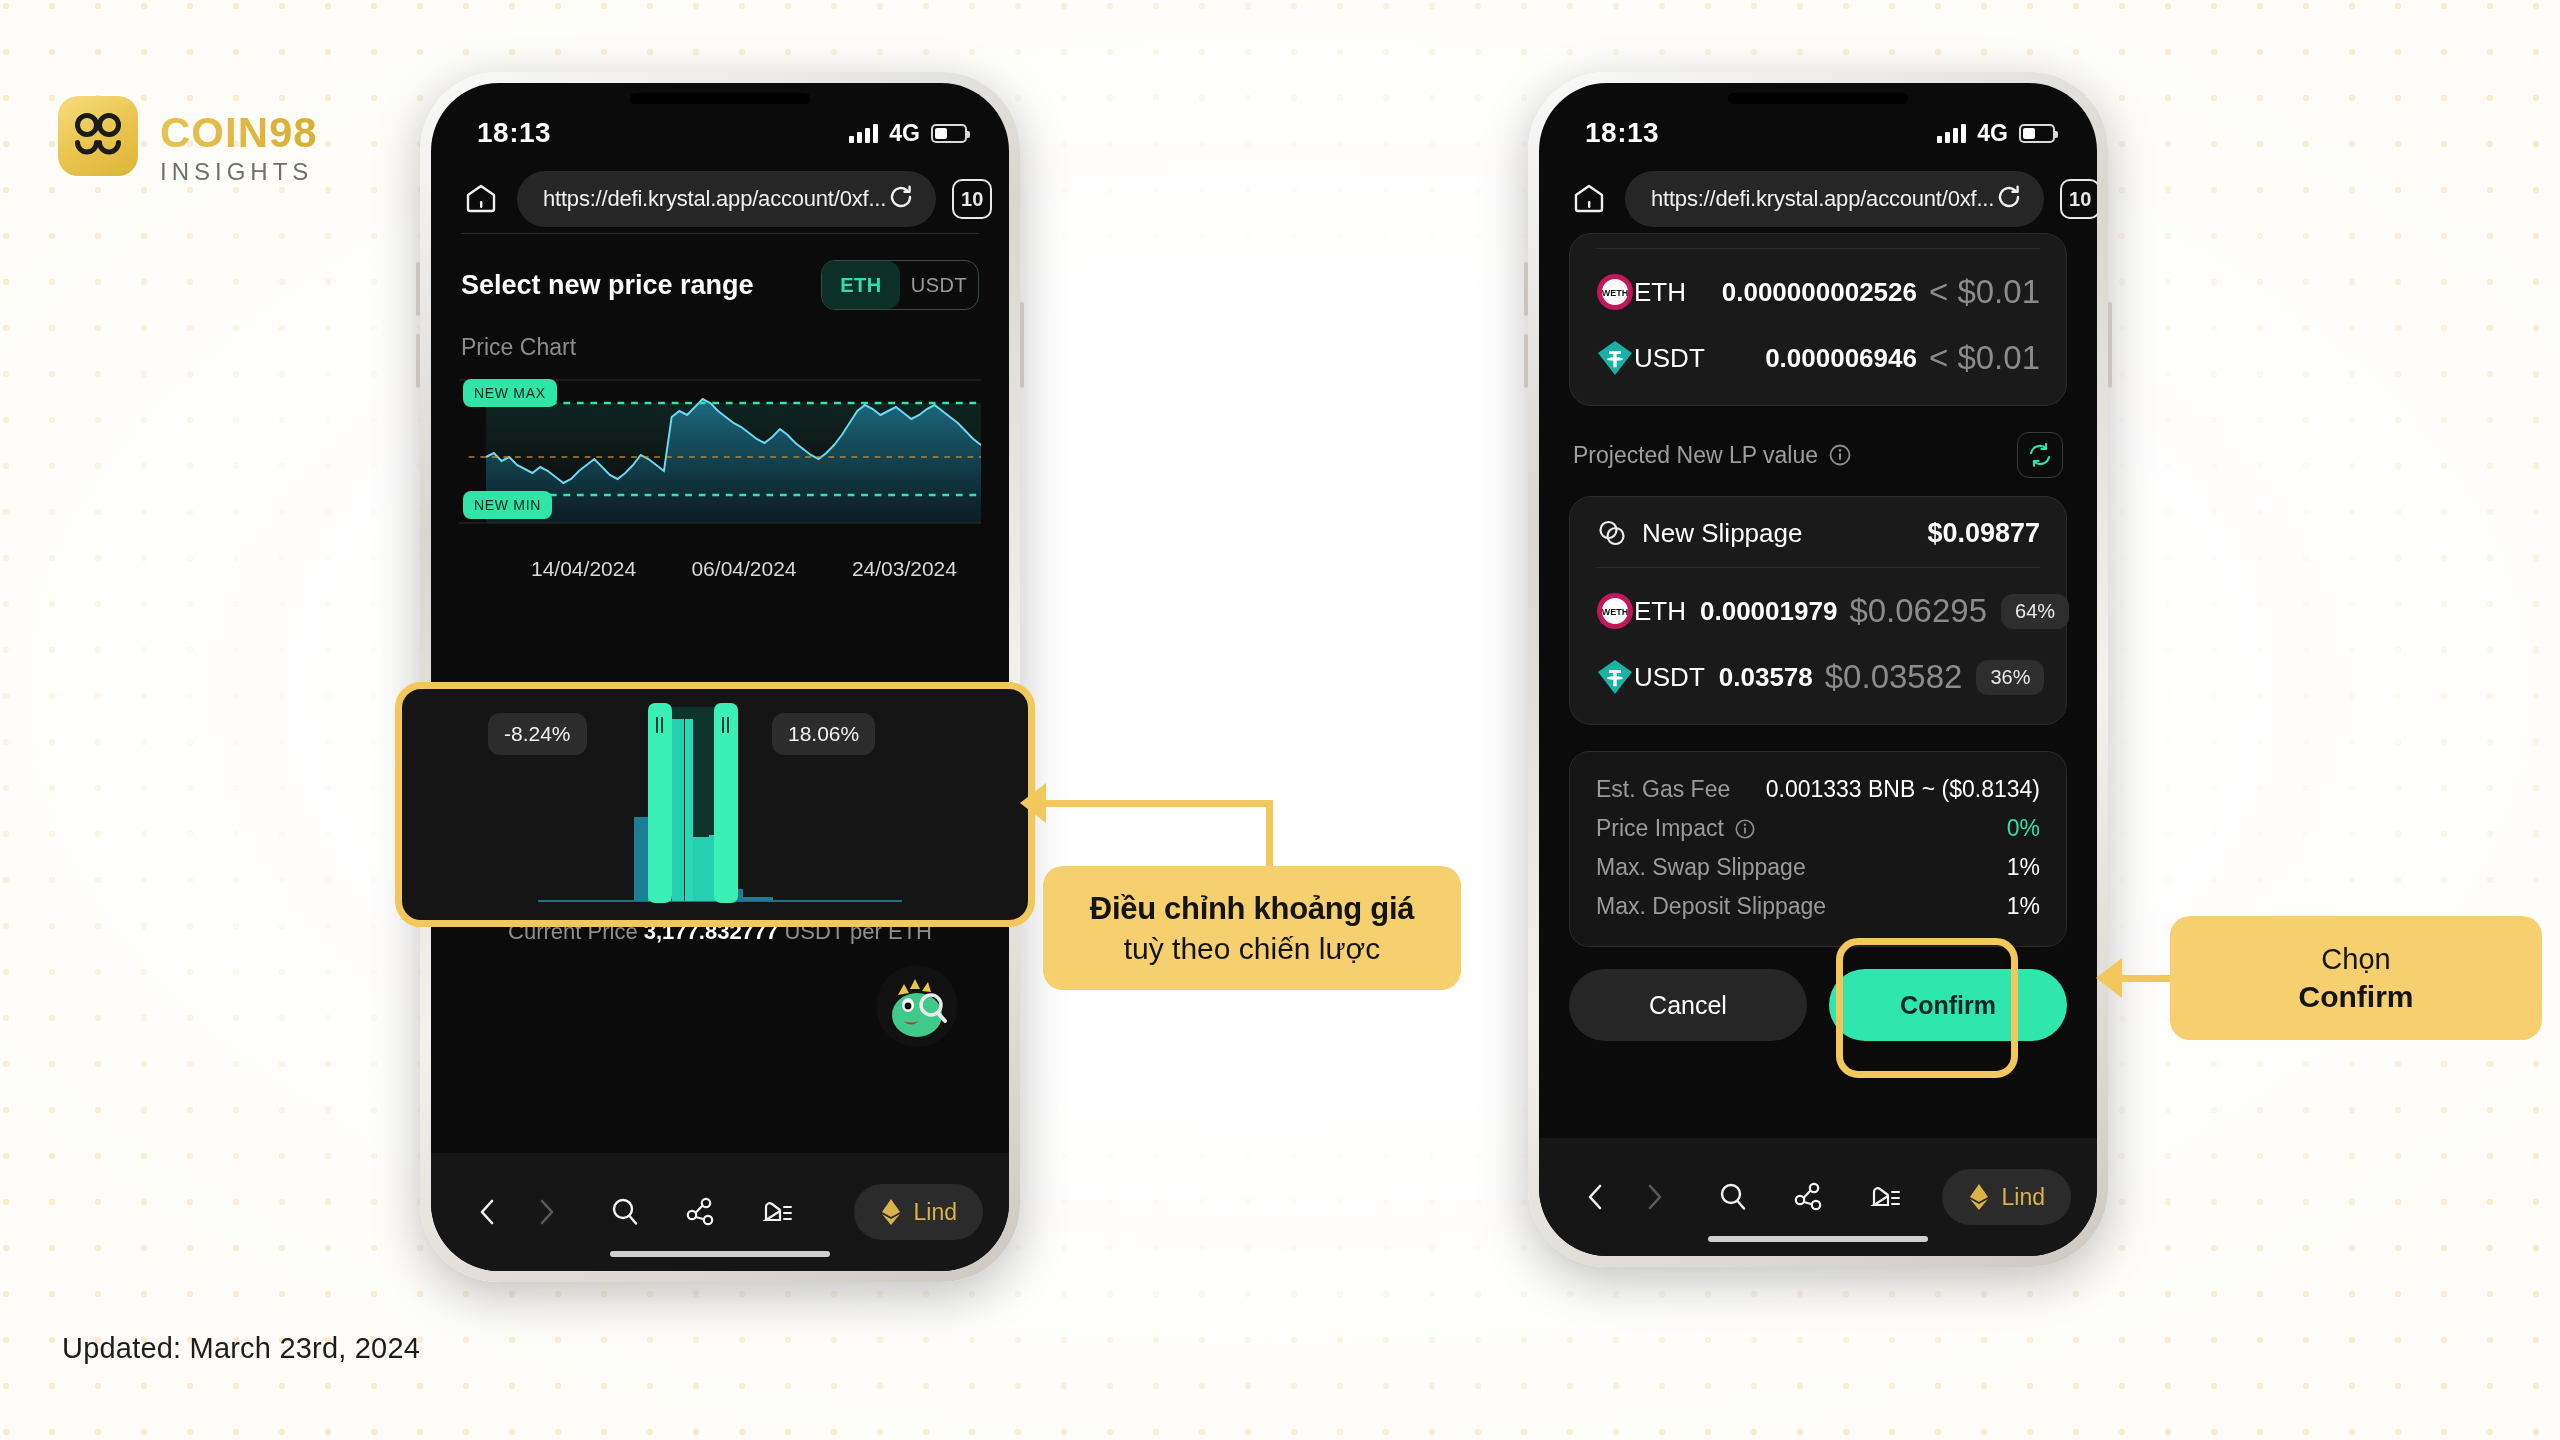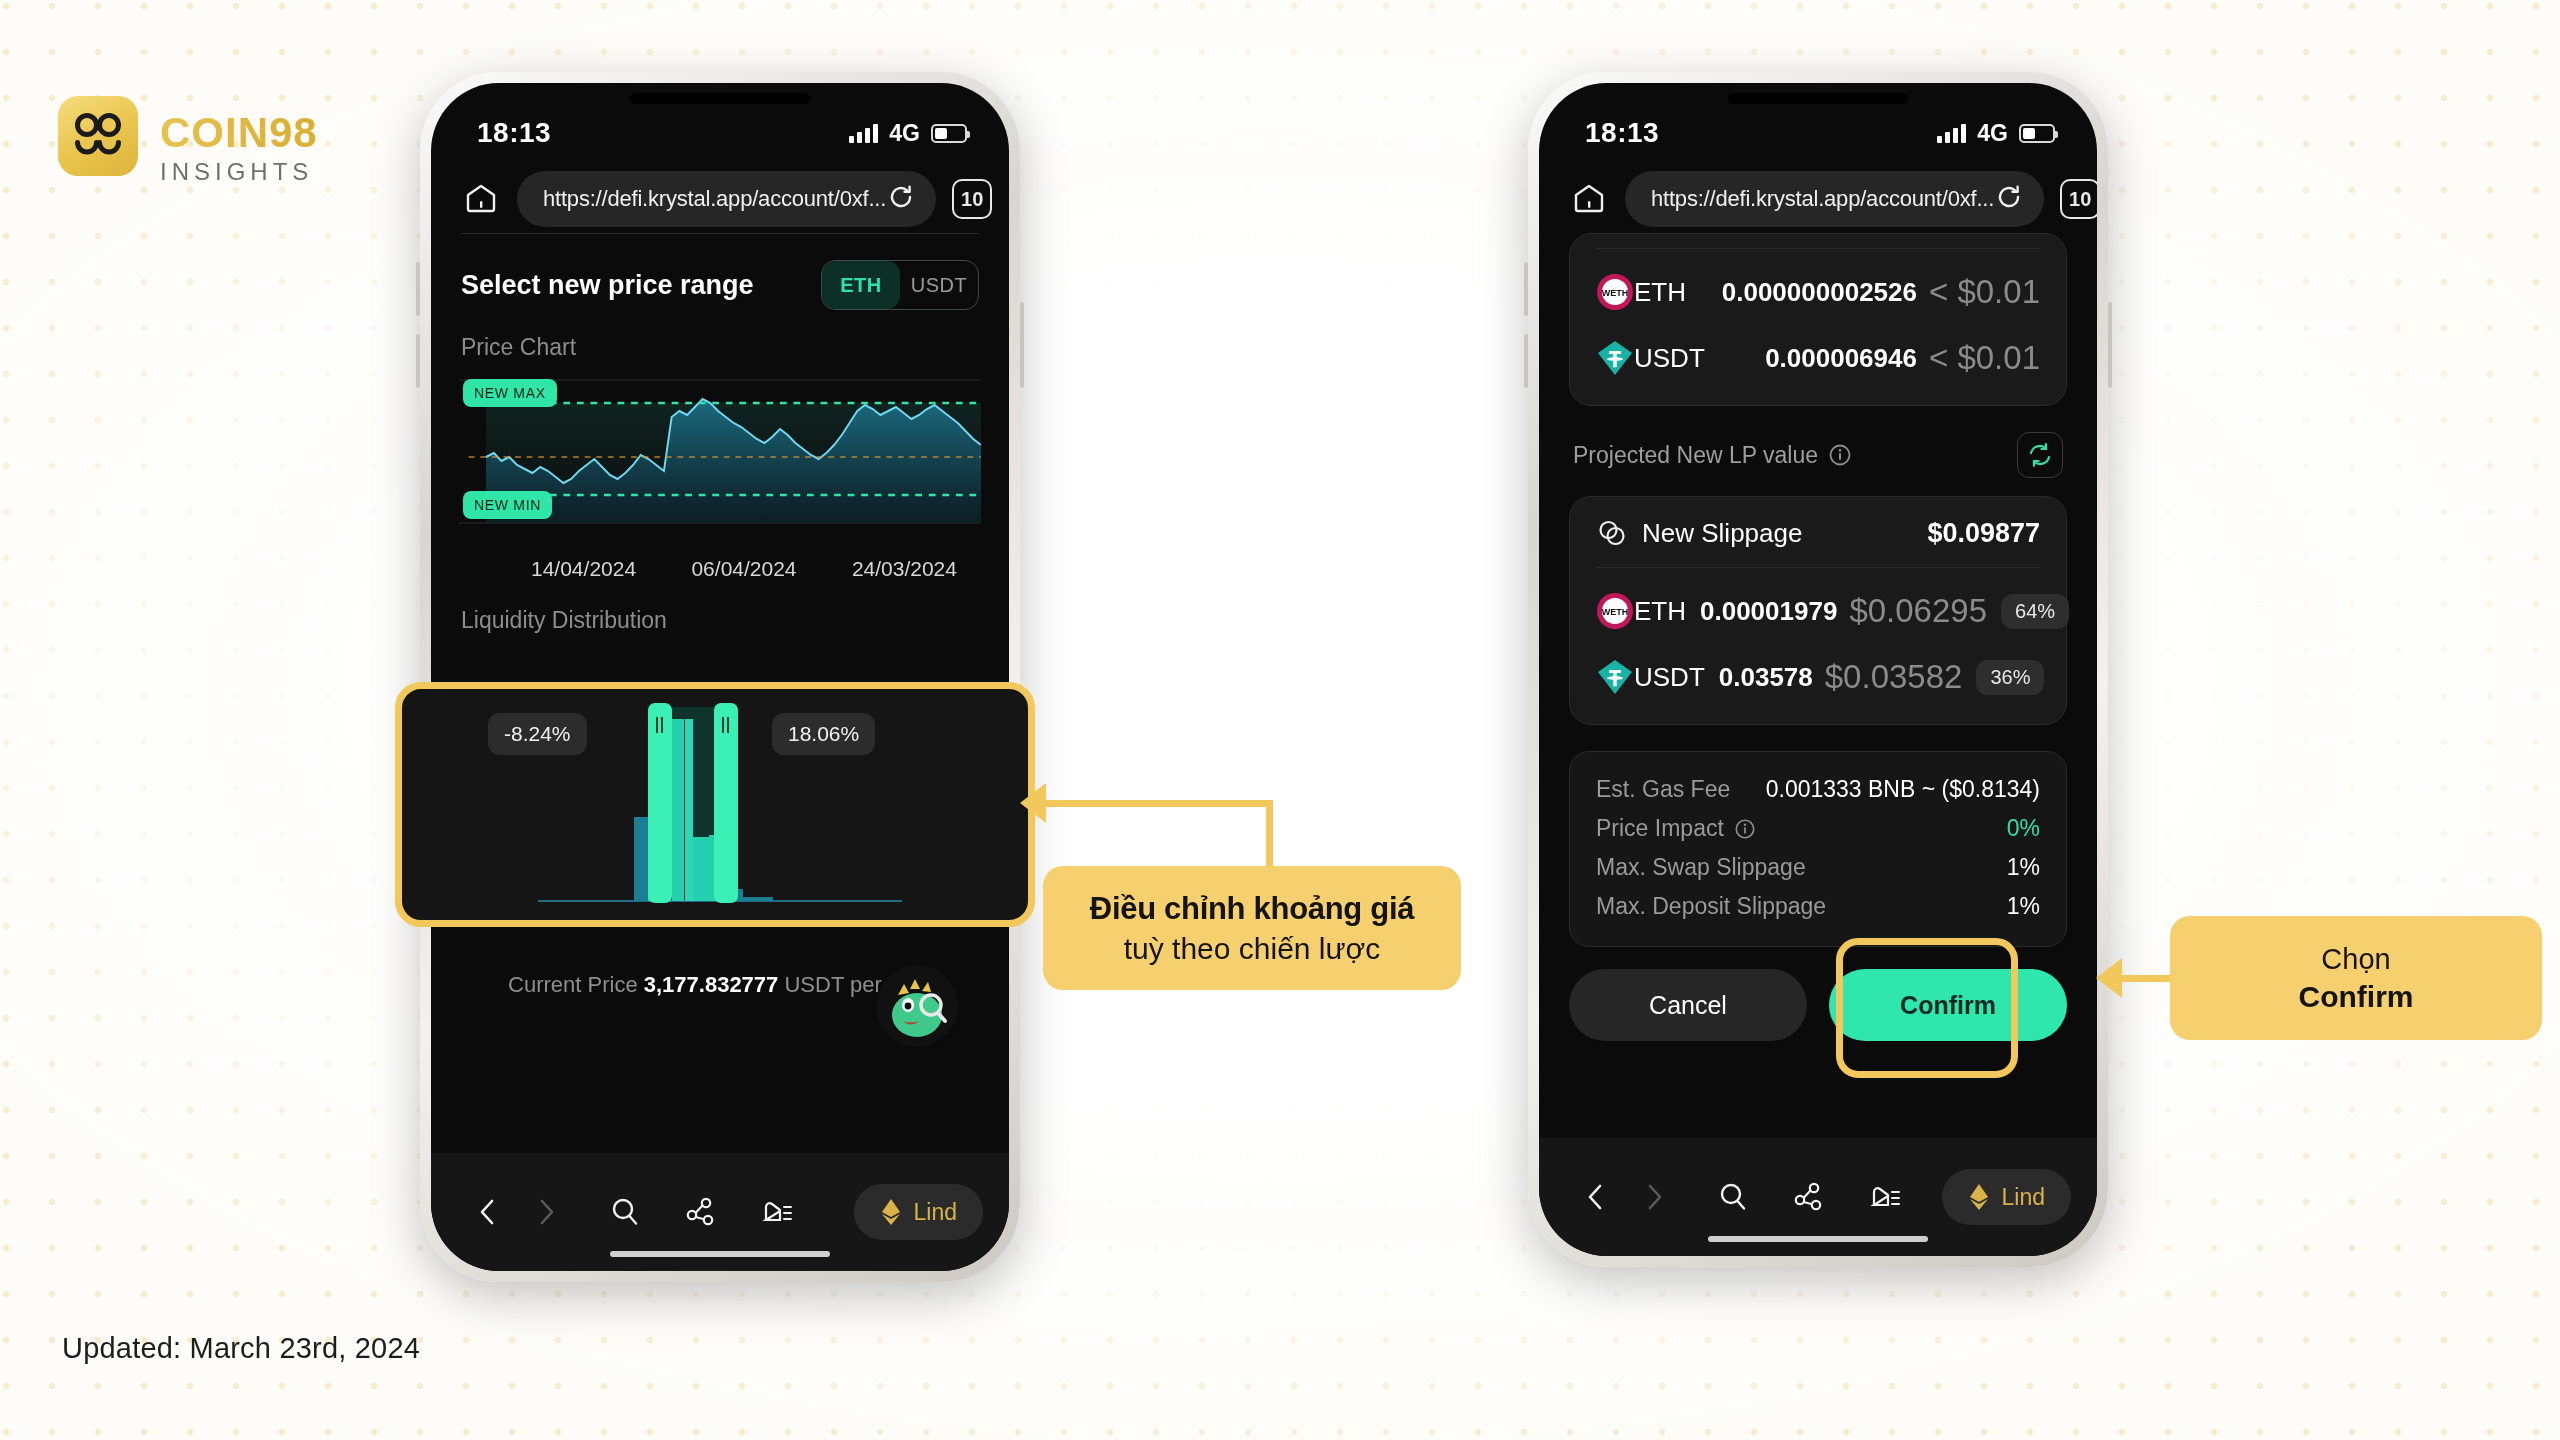--- a/index.html
+++ b/index.html
@@ -325,21 +325,20 @@
           <line x1="10" y1="84" x2="540" y2="84" stroke="#d4912f" stroke-width="1.6" stroke-dasharray="6 6" opacity="0.85"></line>
         </svg>
       </div>
 
       <div class="dates">
         <span>14/04/2024</span>
         <span>06/04/2024</span>
         <span>24/03/2024</span>
       </div>
 
-      <div class="label-muted" style="padding: 26px 30px 0;">Liquidity Distribution</div>
 
       <div style="height: 258px;"></div>
 
       <div class="axis-nums">
         <span>0</span>
         <span>2,000</span>
         <span>4,000</span>
         <span>6,000</span>
         <span>8,000</span>
       </div>

